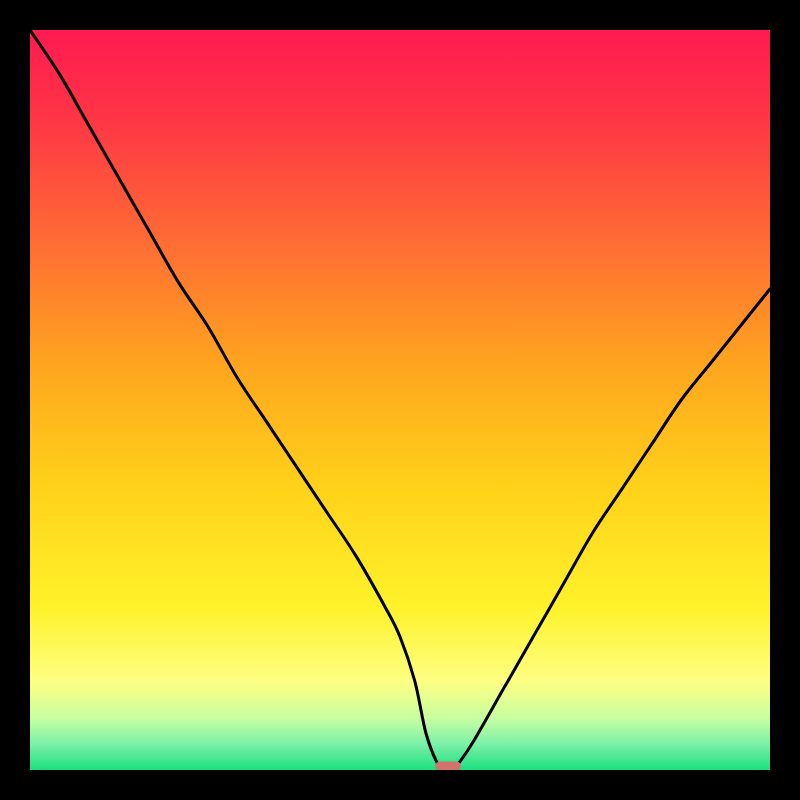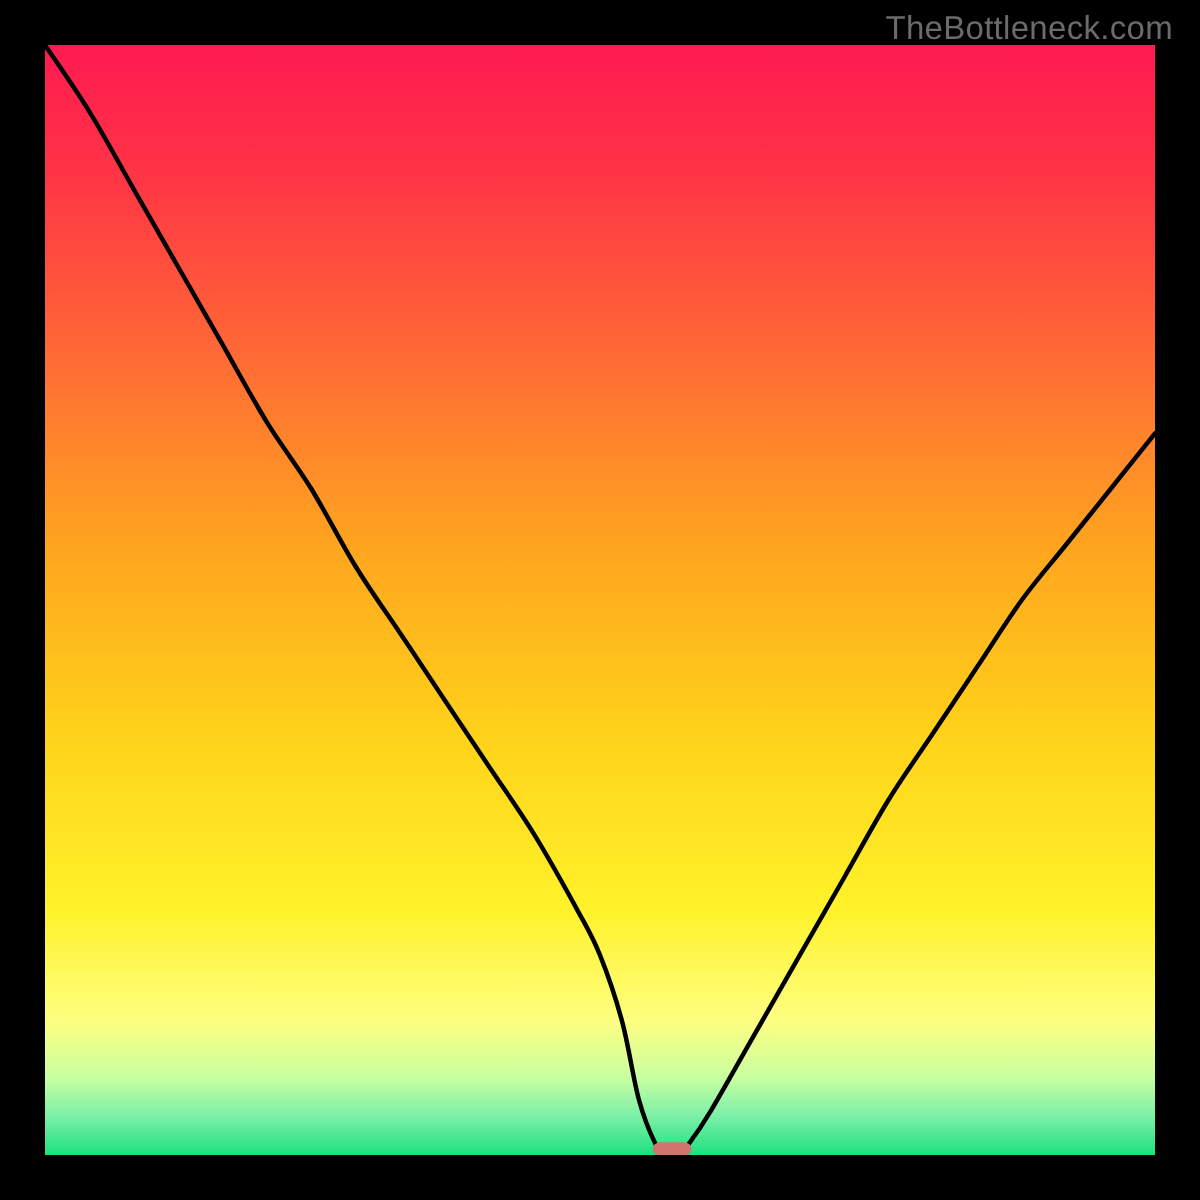--- a/index.html
+++ b/index.html
@@ -27,21 +27,20 @@
     top: 30px;
     width: 740px;
     height: 740px;
   }
   .plot svg { width: 100%; height: 100%; display: block; }
 </style>
 </head>
 <body>
 
 <div class="frame">
-  <div class="watermark">TheBottleneck.com</div>
 
   <div class="plot">
     <svg viewBox="0 0 740 740" preserveAspectRatio="none">
       <defs>
         <linearGradient id="bg-grad" x1="0" y1="0" x2="0" y2="1">
             <stop offset="0%" stop-color="#ff1a51"></stop>
             <stop offset="12%" stop-color="#ff3545"></stop>
             <stop offset="28.000000000000004%" stop-color="#ff6a35"></stop>
             <stop offset="45%" stop-color="#ffa41f"></stop>
             <stop offset="62%" stop-color="#ffd21a"></stop>

